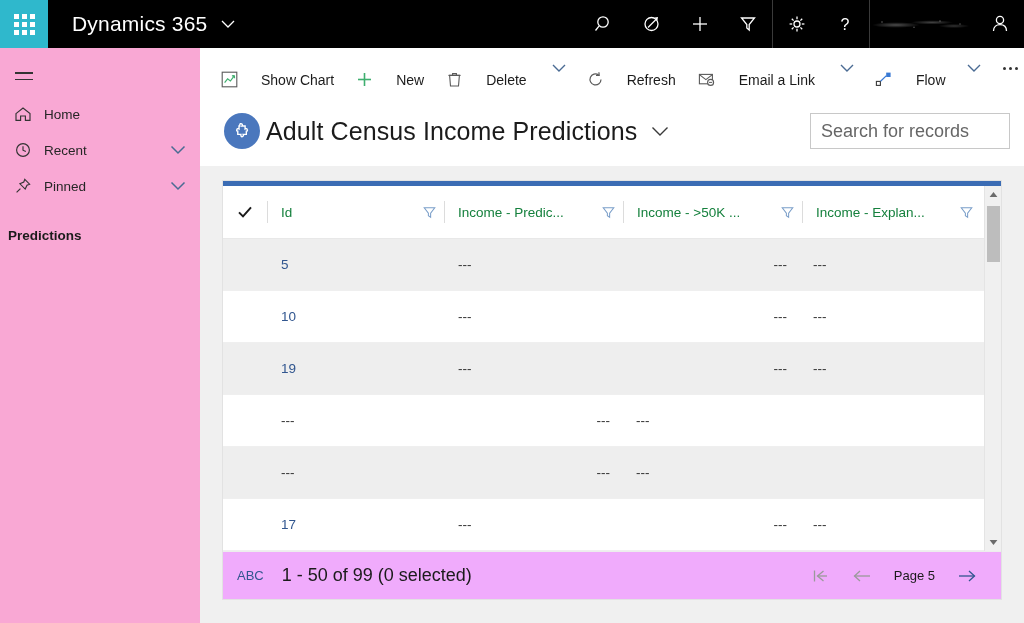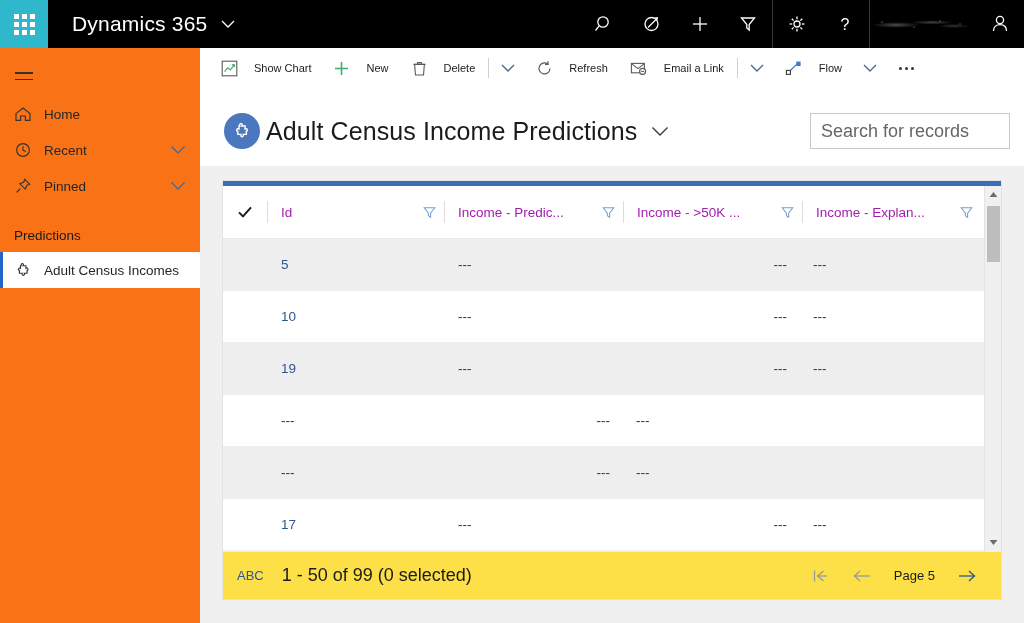--- a/index.html
+++ b/index.html
@@ -50,59 +50,59 @@
       radial-gradient(circle 1px at 12% 40%, rgba(255,255,255,.55), transparent),
       radial-gradient(circle 1px at 44% 66%, rgba(255,255,255,.5), transparent),
       radial-gradient(circle 1px at 70% 35%, rgba(255,255,255,.5), transparent),
       radial-gradient(circle 1px at 90% 50%, rgba(255,255,255,.45), transparent),
       #000;
   }
 
   
   .sidebar {
     position: absolute; top: 48px; left: 0;
-    width: 200px; height: 575px; background: #f97316;
+    width: 200px; height: 575px; background: #f9a8d4;
   }
   .hamburger {
     width: 48px; height: 40px; margin-top: 8px;
     display: flex; flex-direction: column; justify-content: center;
     align-items: center; gap: 5px; cursor: pointer;
   }
   .hamburger i { width: 18px; height: 1.6px; background: #333; display: block; }
   .side-item {
     height: 36px; display: flex; align-items: center;
     padding-left: 14px; cursor: pointer; position: relative;
   }
   .side-ico {
     width: 30px; display: flex; align-items: center;
     justify-content: flex-start; color: #333;
   }
   .side-label { font-size: 13.5px; color: #262626; flex: 1 1 auto; }
   .side-chev { padding-right: 14px; display: flex; align-items: center; }
   .side-group {
-    font-size: 13.5px; font-weight: normal; color: #1b1b1b;
-    padding: 0 0 0 14px; height: 34px; display: flex; align-items: center;
+    font-size: 13.5px; font-weight: bold; color: #1b1b1b;
+    padding: 0 0 0 8px; height: 34px; display: flex; align-items: center;
     margin-top: 14px;
   }
   .side-item.selected { background: #ffffff; }
   .side-item.selected::before {
     content: ""; position: absolute; left: 0; top: 0;
     width: 3px; height: 36px; background: #2266c8;
   }
 
   
   .cmdbar {
     position: absolute; top: 48px; left: 200px;
     width: 824px; height: 40px; background: #ffffff;
     display: flex; align-items: center; padding-left: 10px;
   }
   .cmd {
-    display: flex; align-items: center; gap: 16px;
+    display: flex; align-items: flex-end; gap: 23px;
     height: 40px; padding: 0 11px; cursor: pointer;
-    font-size: 11px; color: #1b1b1b; white-space: nowrap;
+    font-size: 14px; color: #1b1b1b; white-space: nowrap;
   }
   .cmd-chev { padding: 0 10px; height: 40px; display: flex; align-items: center; cursor: pointer; }
   .cmd-sep { width: 1px; height: 20px; background: #d0d0d0; margin: 0 2px; }
   .cmd-more {
     height: 40px; padding: 0 12px; display: flex; align-items: center;
     gap: 3px; cursor: pointer;
   }
   .cmd-more i { width: 3px; height: 3px; border-radius: 50%; background: #333; display: block; }
 
   
@@ -141,21 +141,21 @@
   }
   .grid-accent { height: 5px; background: #3b6cb4; }
   .grid-head {
     height: 53px; display: flex; align-items: center;
     border-bottom: 1px solid #e8e8e8; background: #fff;
   }
   .hc { display: flex; align-items: center; height: 53px; position: relative; }
   .hc-check { width: 44px; justify-content: center; cursor: pointer; }
   .hc-sep { width: 1px; height: 22px; background: #dcdcdc; flex: 0 0 1px; }
   .hc-label {
-    font-size: 13.5px; color: #a21caf; padding-left: 13px;
+    font-size: 13.5px; color: #15803d; padding-left: 13px;
     white-space: nowrap; overflow: hidden; cursor: pointer; flex: 1 1 auto;
   }
   .hc-filter { padding: 0 7px; display: flex; align-items: center; cursor: pointer; }
   .col-id { width: 176px; }
   .col-pred { width: 178px; }
   .col-50k { width: 178px; }
   .col-exp { width: 178px; }
 
   .grid-body { height: 312px; overflow: hidden; position: relative; }
   .row {
@@ -182,21 +182,21 @@
   }
   .vs-arrow.down { position: absolute; bottom: 0; left: 0; right: 0; }
   .vs-thumb {
     position: absolute; top: 20px; left: 2px; width: 13px; height: 56px;
     background: #bdbdbd; cursor: pointer;
   }
 
   
   .grid-foot {
     position: absolute; bottom: 0; left: 0; right: 0;
-    height: 48px; background: #fde047; border-top: 1px solid #ededed;
+    height: 48px; background: #f0abfc; border-top: 1px solid #ededed;
     display: flex; align-items: center; padding: 0 14px;
   }
   .foot-abc { color: #31568f; font-size: 13px; cursor: pointer; margin-right: 18px; }
   .foot-count { color: #1b1b1b; font-size: 18px; }
   .foot-spring { flex: 1 1 auto; }
   .pgbtn {
     width: 42px; height: 40px; display: flex;
     align-items: center; justify-content: center; cursor: pointer;
   }
   .pglabel { font-size: 13px; color: #1b1b1b; padding: 0 10px; }
@@ -341,28 +341,20 @@
       <span class="side-label">Pinned</span>
       <span class="side-chev">
         <svg width="16" height="10" viewBox="0 0 16 10">
           <path d="M1.5 1.5 L8 8 L14.5 1.5" fill="none" stroke="#4a6b93" stroke-width="1.5"></path>
         </svg>
       </span>
     </div>
 
     <div class="side-group">Predictions</div>
 
-    <div class="side-item selected">
-      <span class="side-ico">
-        <svg width="18" height="18" viewBox="0 0 18 18">
-          <path d="M6.6 2.4 C6.6 1.5 7.5 1.1 8.3 1.6 C9 2 9.1 2.9 8.6 3.5 H11.4 V6.1 C12 5.6 12.9 5.8 13.3 6.5 C13.8 7.3 13.4 8.2 12.5 8.2 V11 H9.7 C10.2 11.6 10 12.5 9.3 12.9 C8.5 13.4 7.6 13 7.6 12.1 V11 H4.8 V8.2 C3.9 8.2 3.5 7.3 4 6.5 C4.4 5.8 5.3 5.6 5.9 6.1 V3.5 H6.6 Z" transform="translate(0.6,1.2)" fill="none" stroke="#333" stroke-width="1.1"></path>
-        </svg>
-      </span>
-      <span class="side-label">Adult Census Incomes</span>
-    </div>
   </div>
 
   <div class="cmdbar">
     <div class="cmd">
       <svg width="17" height="17" viewBox="0 0 17 17">
         <rect x="1.2" y="1.2" width="14.6" height="14.6" fill="none" stroke="#5a5a5a" stroke-width="1.1"></rect>
         <path d="M3.6 11.6 L6.6 7.8 L9.4 10 L13.2 4.8" fill="none" stroke="#3faf6f" stroke-width="1.2"></path>
         <path d="M13.4 4.6 L13.5 7.2 M13.4 4.6 L10.9 4.8" fill="none" stroke="#3faf6f" stroke-width="1.2"></path>
       </svg>
       <span>Show Chart</span>

